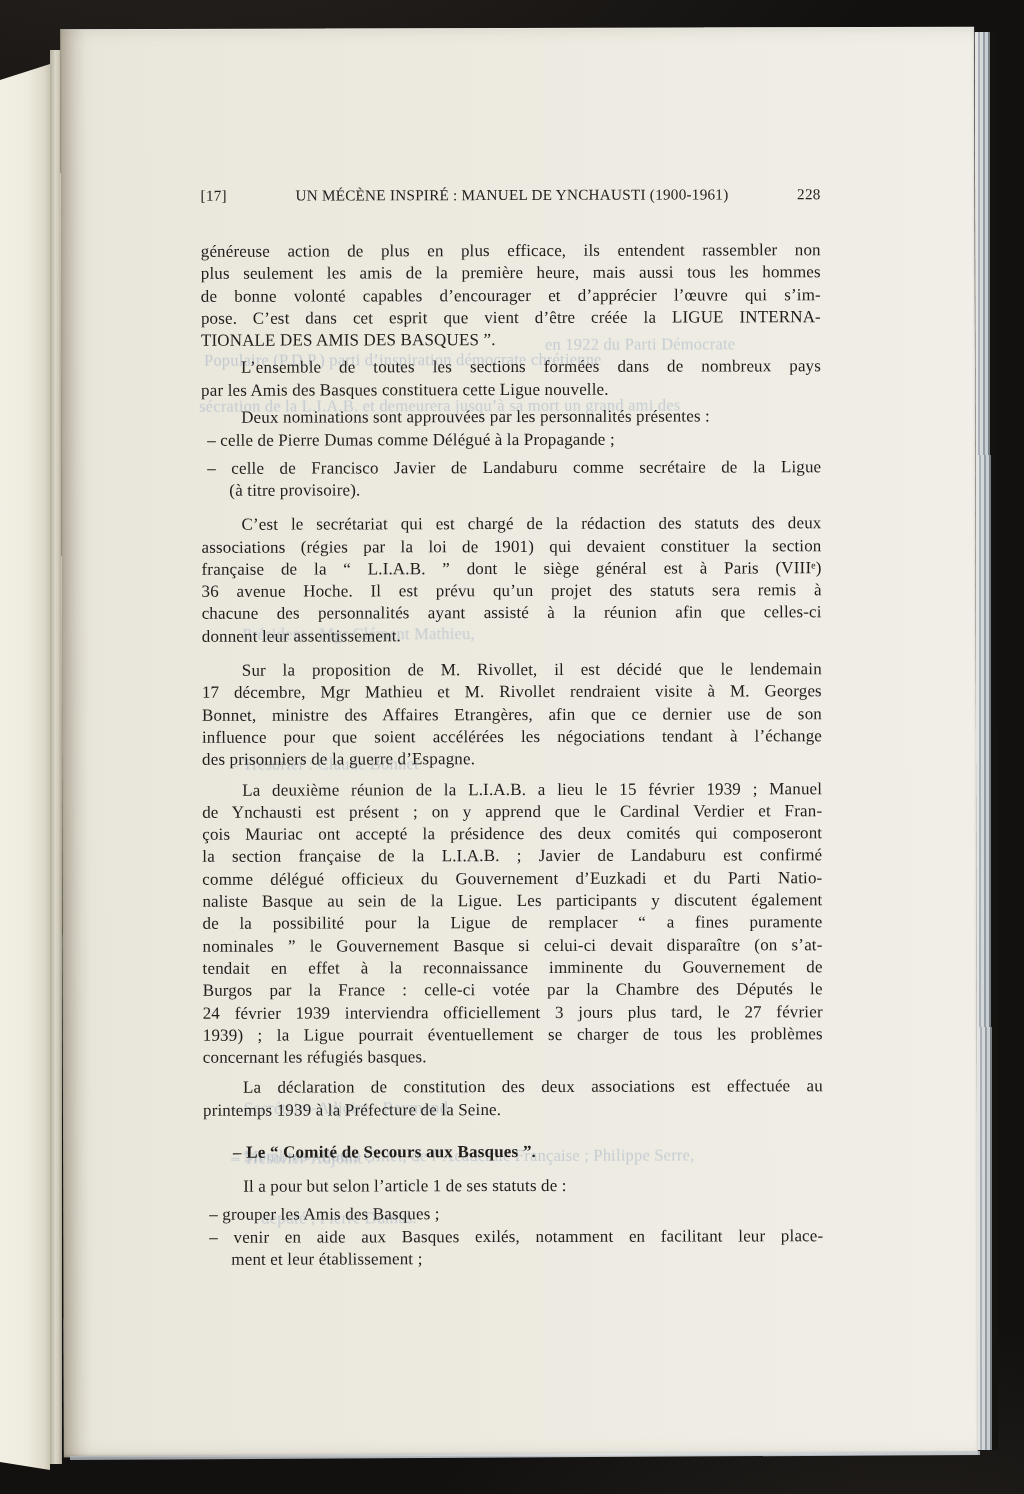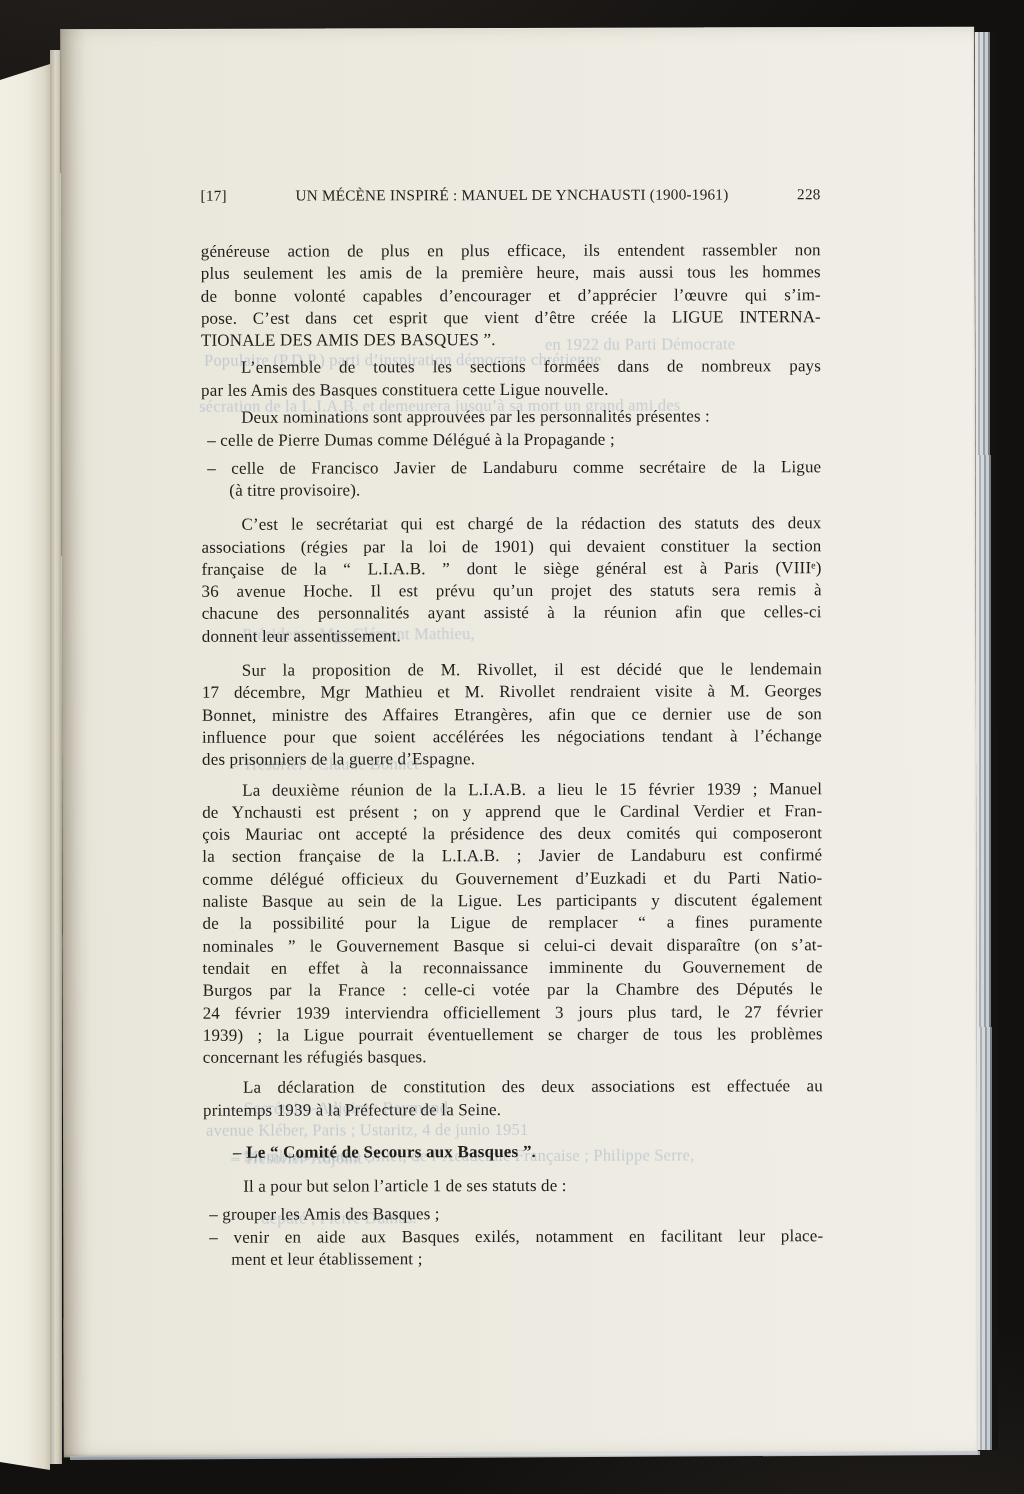--- a/index.html
+++ b/index.html
@@ -89,21 +89,20 @@
 
   <div class="page">
     <div class="bleed-layer">
         <div class="bleed" style="left: 484px; top: 307px;">en 1922 du Parti Démocrate</div>
         <div class="bleed" style="left: 143px; top: 322px;">Populaire (P.D.P.) parti d’inspiration démocrate chrétienne</div>
         <div class="bleed" style="left: 138px; top: 368px;">sécration de la L.I.A.B. et demeurera jusqu’à sa mort un grand ami des</div>
         <div class="bleed" style="left: 168px; top: 596px;">– Président : Mgr Clément Mathieu,</div>
         <div class="bleed" style="left: 168px; top: 726px;">– Trésorier : Claude Bonnet</div>
         <div class="bleed" style="left: 168px; top: 1022px; margin-top: 48px;">– Secrétaire-Adjoint : Raymond</div>
         <div class="bleed" style="left: 168px; top: 1120px;">– Trésorier-Adjoint :</div>
-        <div class="bleed" style="left: 143px; top: 1092px;">avenue Kléber, Paris ; Ustaritz, 4 de junio 1951</div>
         <div class="bleed" style="left: 168px; top: 1118px;">– Membres : Louis Gillet, de l’Académie Française ; Philippe Serre,</div>
         <div class="bleed" style="left: 198px; top: 1165px; margin-top: 15px;">député ; Pierre Dumas.</div>
       </div>
 
     <div class="header">
       <span>[17]</span>
       <span class="title">UN MÉCÈNE INSPIRÉ : MANUEL DE YNCHAUSTI (1900-1961)</span>
       <span>228</span>
     </div>
 

